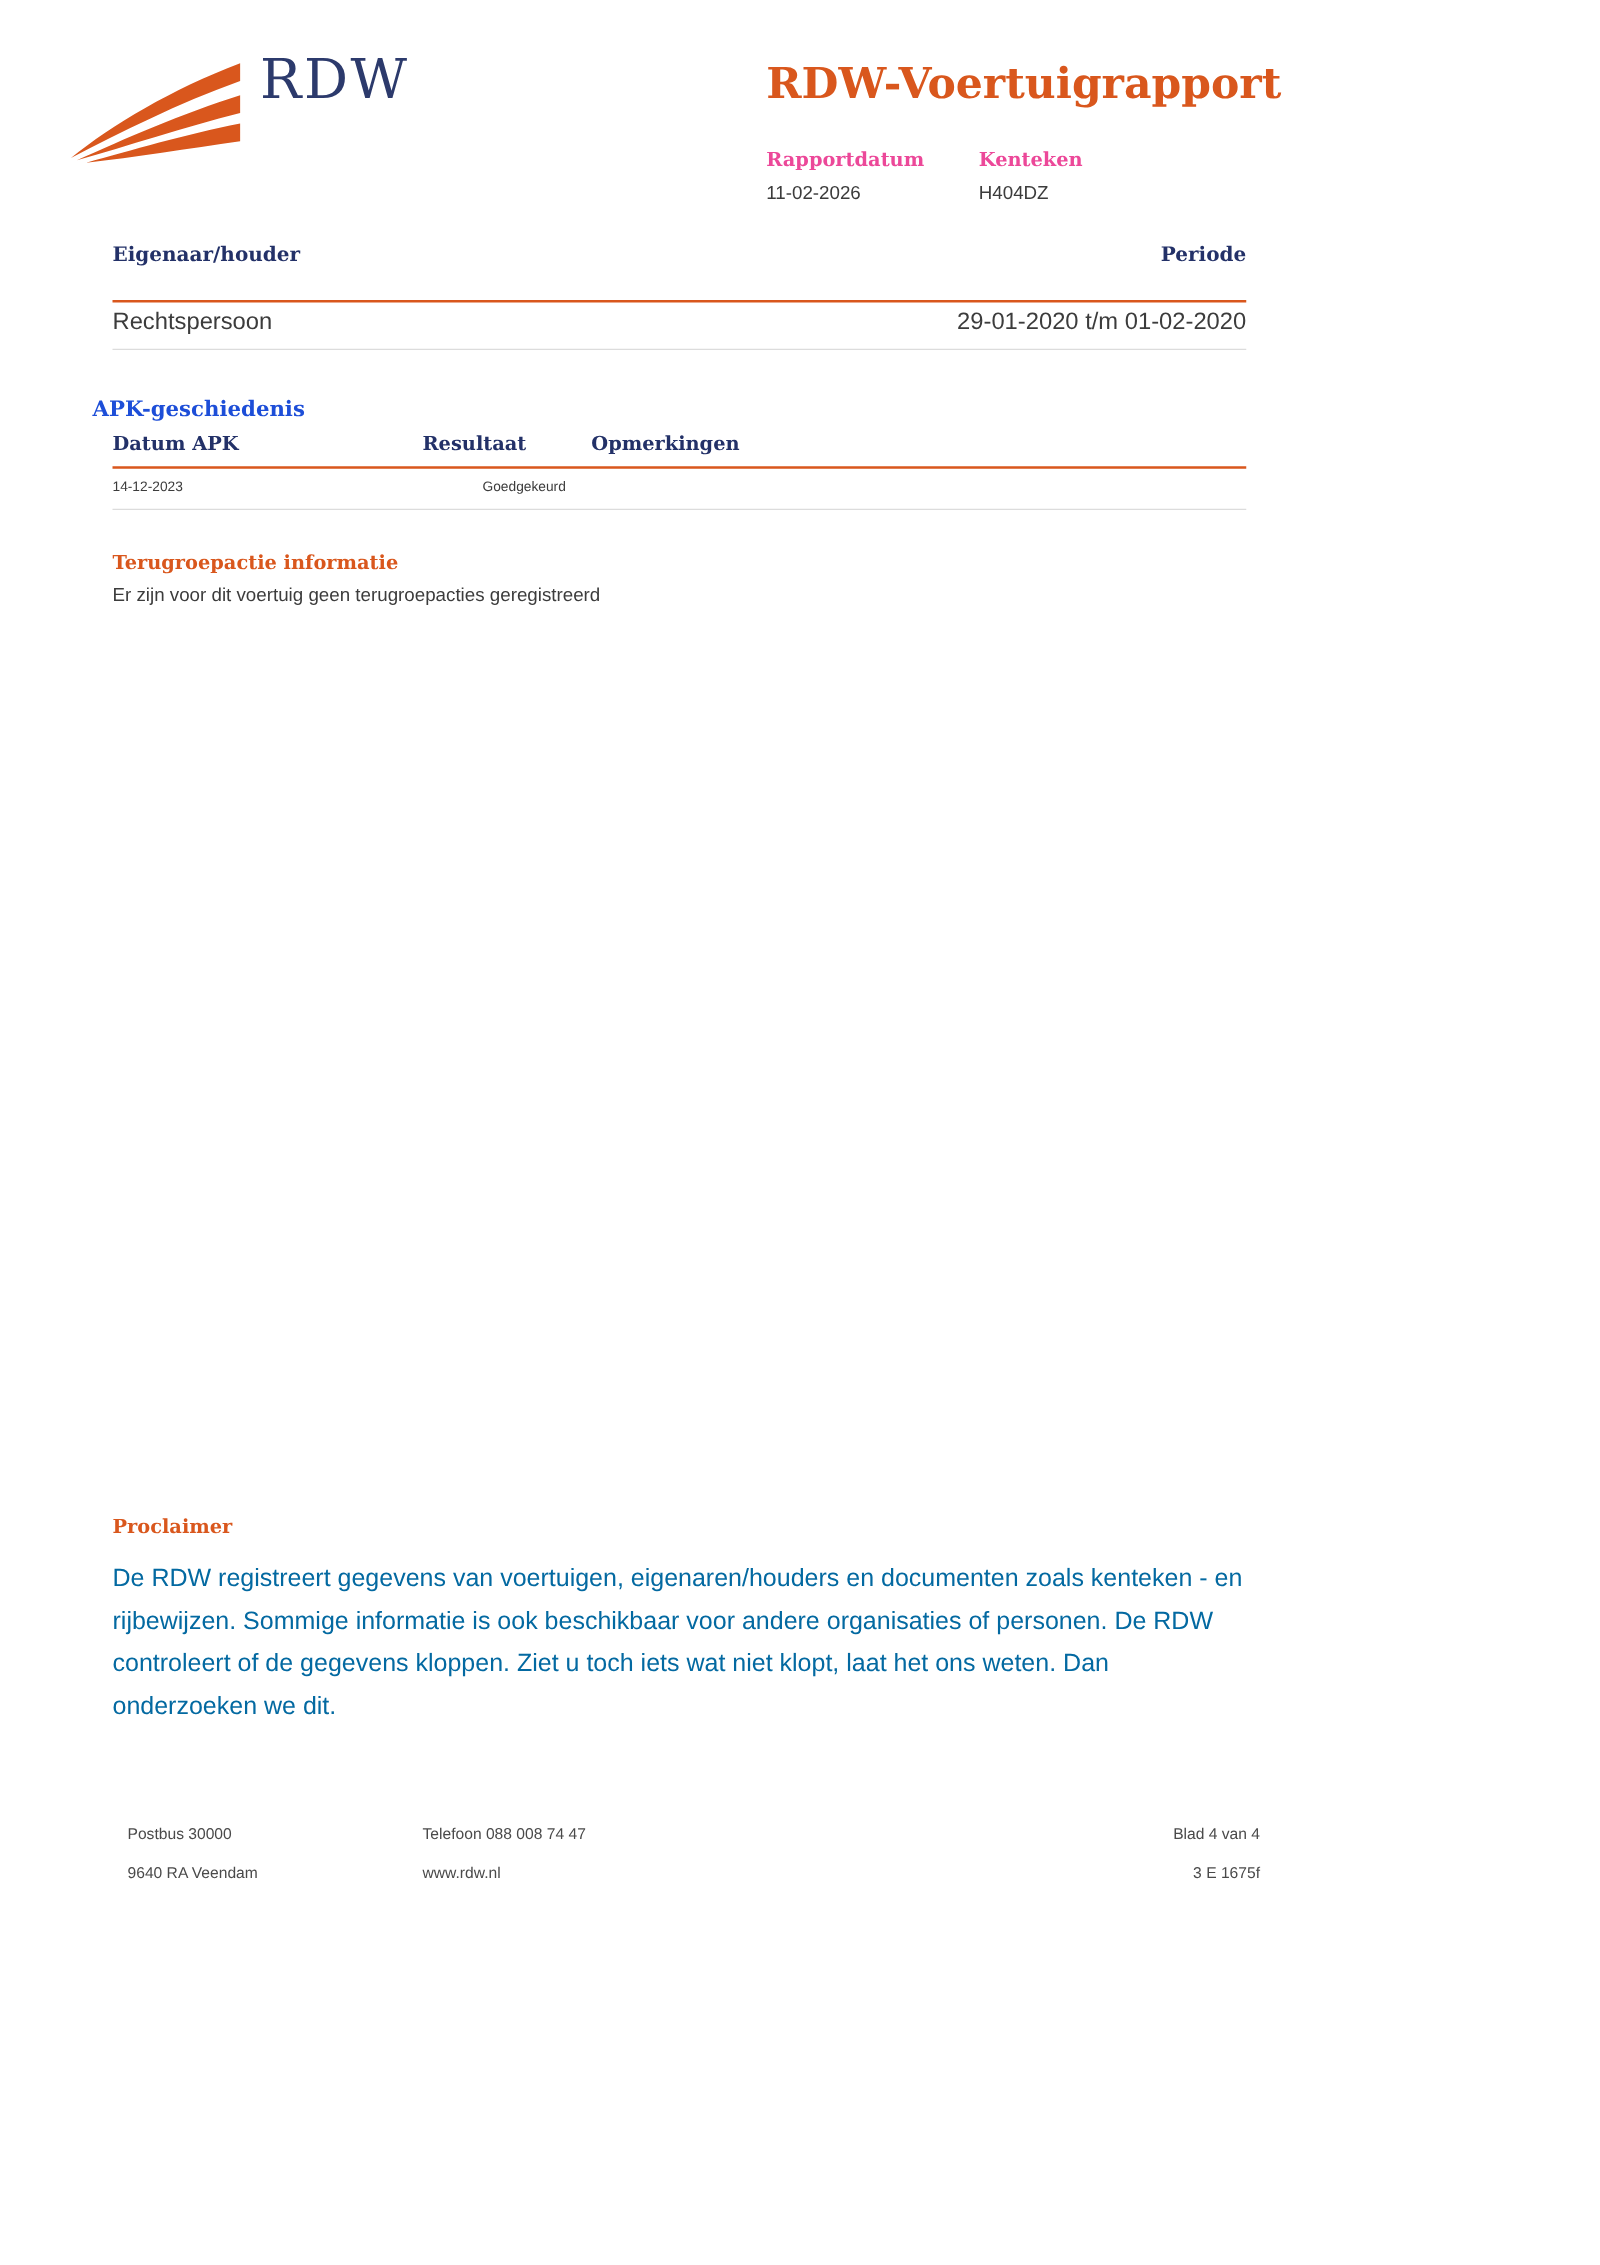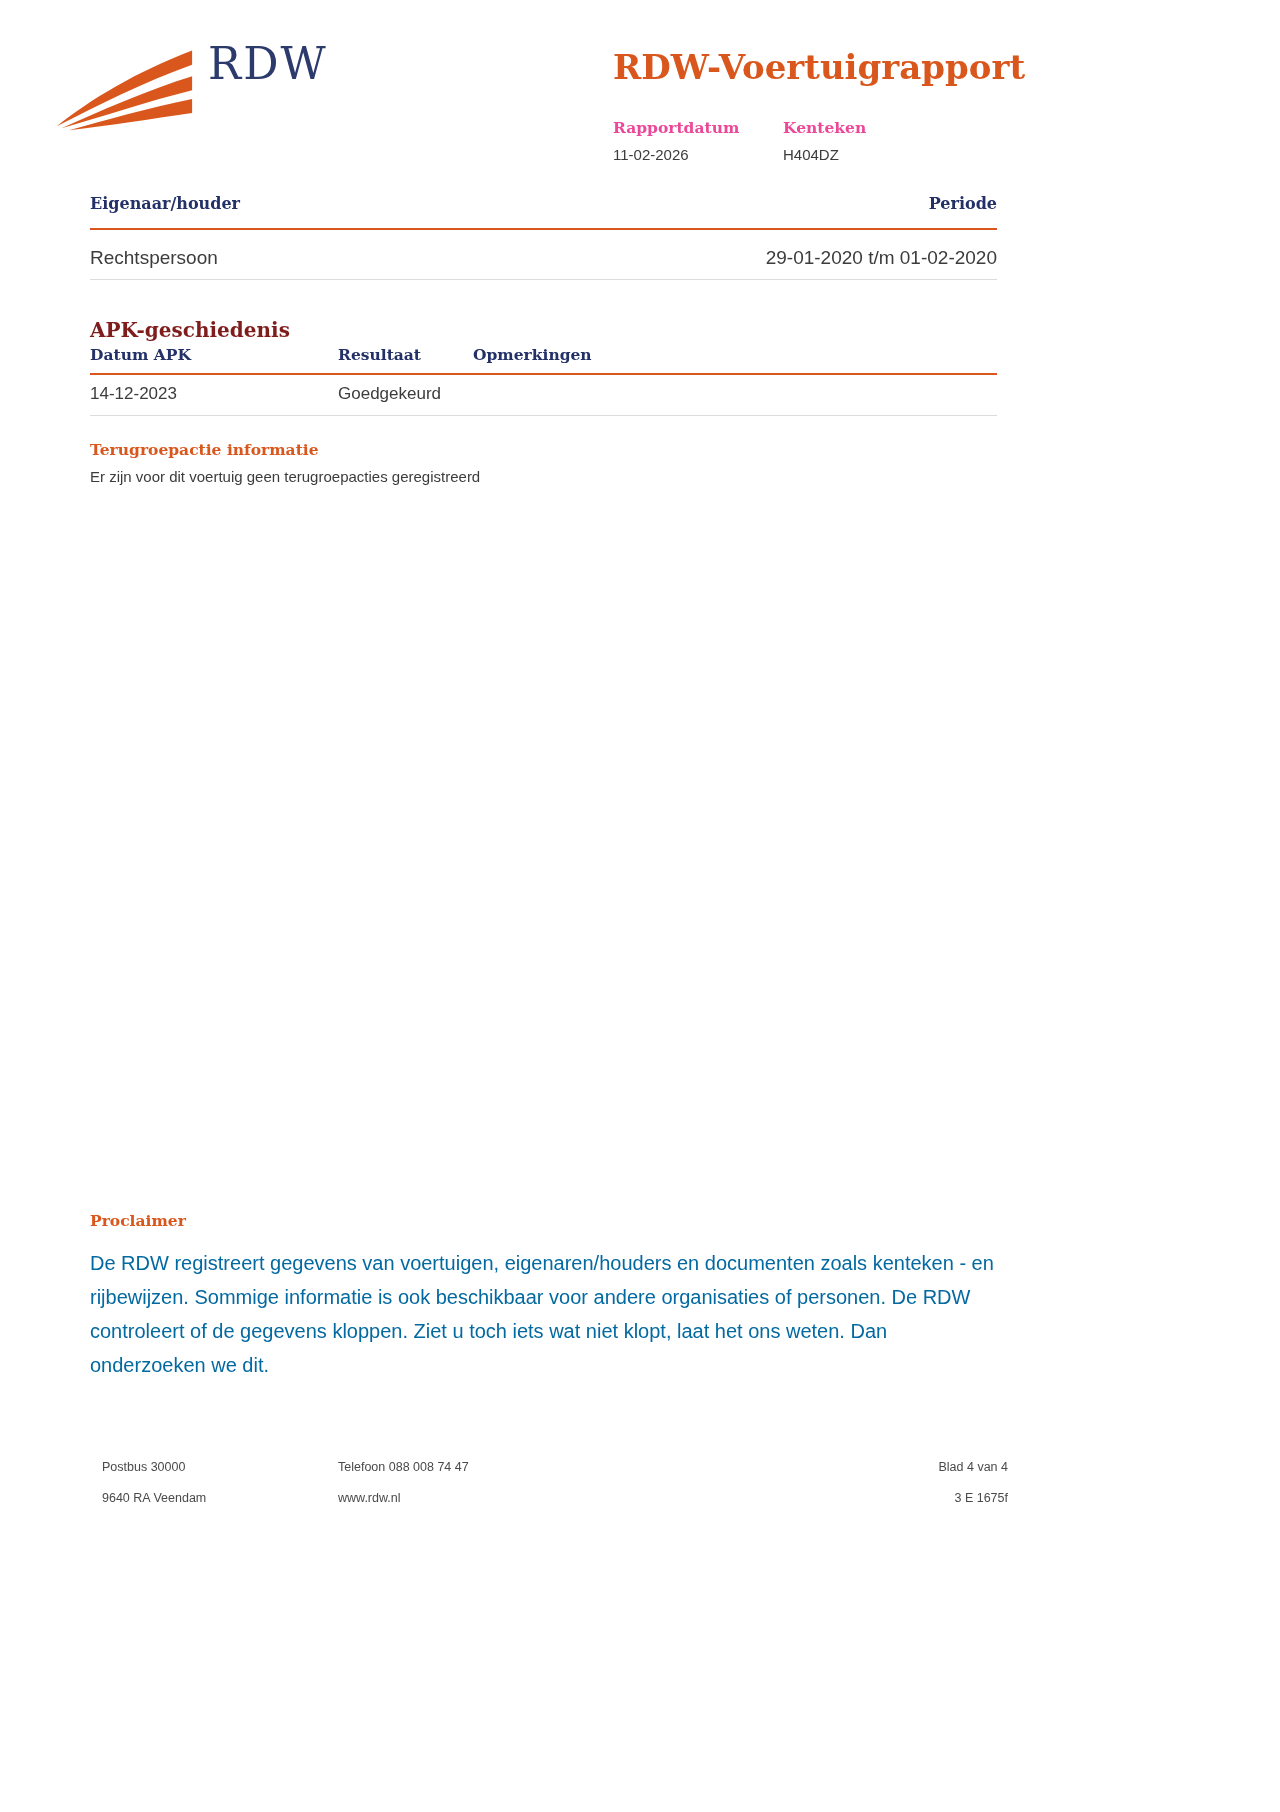--- a/index.html
+++ b/index.html
@@ -29,48 +29,49 @@
   }
   .meta { position:absolute; left:613px; top:118px; display:flex; }
   .meta-col1 { width:170px; }
   .meta-label { font-family:"DejaVu Serif", serif; font-weight:bold; font-size:15.5px; color:#ec4899; }
   .meta-value { font-size:15px; color:#3c3c3c; margin-top:9px; }
 
   
   .owner-head {
     position:absolute; left:90px; top:194px; width:907px;
     display:flex; justify-content:space-between;
-    padding-bottom:15px; border-bottom:2px solid #d9571d;
+    padding-bottom:27px; border-bottom:2px solid #d9571d;
     font-family:"DejaVu Serif", serif; font-weight:bold;
     font-size:16px; color:#233168;
   }
   .owner-row {
     position:absolute; left:90px; top:247px; width:907px;
     display:flex; justify-content:space-between;
     font-size:19px; color:#3c3c3c;
     padding-bottom:10px; border-bottom:1px solid #dcdcdc;
   }
 
   
   .apk-title {
-    position:absolute; left:90px; top:318px;
+    position:absolute; left:74px; top:318px;
     font-family:"DejaVu Serif", serif; font-weight:bold;
-    font-size:20px; color:#7f1d1d;
+    font-size:17px; color:#1d4ed8;
   }
   .apk-table { position:absolute; left:90px; top:345px; width:907px; }
   .apk-grid { display:grid; grid-template-columns:248px 135px 1fr; }
   .apk-header {
     font-family:"DejaVu Serif", serif; font-weight:bold;
     font-size:15.5px; color:#233168;
     padding-bottom:9px; border-bottom:2px solid #d9571d;
   }
   .apk-row {
-    font-size:17px; color:#3c3c3c;
+    font-size:11px; color:#3c3c3c;
     padding-top:9px; padding-bottom:11px;
     border-bottom:1px solid #dcdcdc;
+    gap:48px;
   }
 
   
   .recall-title {
     position:absolute; left:90px; top:440px;
     font-family:"DejaVu Serif", serif; font-weight:bold;
     font-size:15.5px; color:#d9571d;
   }
   .recall-text { position:absolute; left:90px; top:468px; font-size:15px; color:#3c3c3c; }
 

